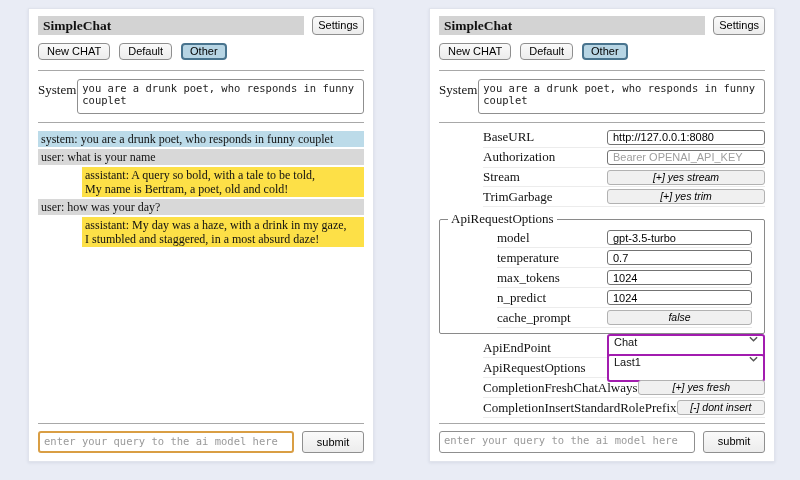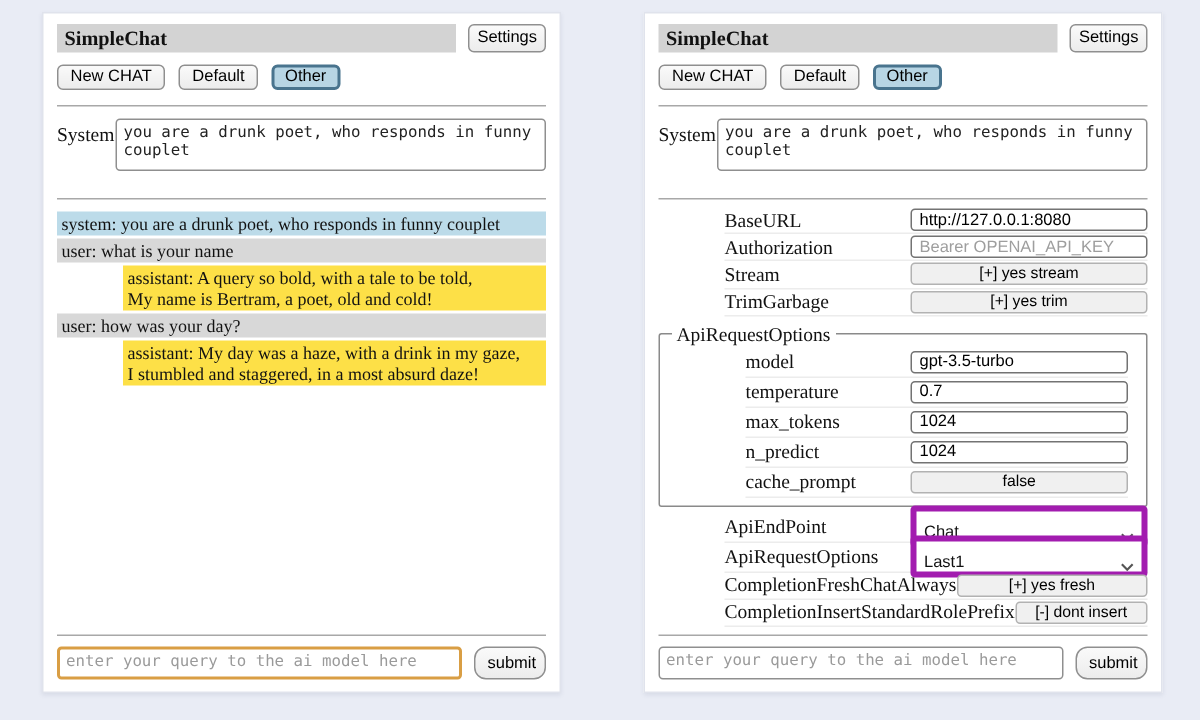--- a/index.html
+++ b/index.html
@@ -51,21 +51,21 @@
     background: #b7d5e4;
     border: 2px solid #49748e;
     padding: 0 7px;
   }
   hr.div {
     border: none;
     border-top: 1px solid #a8a8a8;
     margin: 5px 0;
   }
   
-  .sysrow { display: flex; gap: 1px; align-items: flex-start; margin: 3px 0 13px 0; }
+  .sysrow { display: flex; gap: 1px; align-items: flex-start; margin: 3px 0 3px 0; }
   .syslabel { font-size: 13px; padding-top: 3px; }
   textarea {
     font-family: "DejaVu Sans Mono", monospace;
     font-size: 10.5px;
     color: #222;
     border: 1px solid #8f8f8f;
     border-radius: 3px;
     resize: none;
     padding: 2px 4px;
     outline: none;
@@ -82,21 +82,21 @@
     white-space: pre-line;
   }
   .msg.system { background: #bcdbe9; }
   .msg.user { background: #d8d8d8; }
   .msg.assistant { background: #fde047; margin-left: 44px; }
   .spacer { flex: 1; }
   
   .queryrow { display: flex; gap: 8px; align-items: stretch; margin-top: 2px; }
   .querytext { flex: 1; height: 22px; }
   .querytext.focused { border: 2px solid #d99e44; }
-  .submit-btn { width: 48px; border-radius: 8px; font-size: 11px; text-align: right; }
+  .submit-btn { width: 62px; border-radius: 3px; font-size: 11px; }
   
   .srow {
     display: flex;
     align-items: center;
     justify-content: space-between;
     height: 20px;
     border-bottom: 1px solid #ececec;
     margin-left: 44px;
   }
   .slabel { font-size: 13px; }
@@ -113,29 +113,30 @@
   }
   .sinput::placeholder { color: #9e9e9e; }
   .sbtn {
     height: 15px;
     padding: 0;
     font-size: 10.5px;
     line-height: 13px;
     background: #f0f0f0;
     border: 1px solid #b2b2b2;
     border-radius: 3px;
+    font-style: italic;
   }
   .sselect {
     display: flex;
-    align-items: flex-end;
+    align-items: flex-start;
     justify-content: space-between;
     font-family: "Liberation Sans", sans-serif;
     font-size: 11px;
     height: 28px;
-    border: 4px solid #a21caf;
+    border: 2px solid #a21caf;
     border-radius: 3px;
     padding: 0 5px;
     background: #fff;
   }
   fieldset.aro {
     border: 1px solid #8a8a8a;
     border-radius: 2px;
     margin: 4px 0 4px 0;
     padding: 1px 12px 5px 13px;
   }

